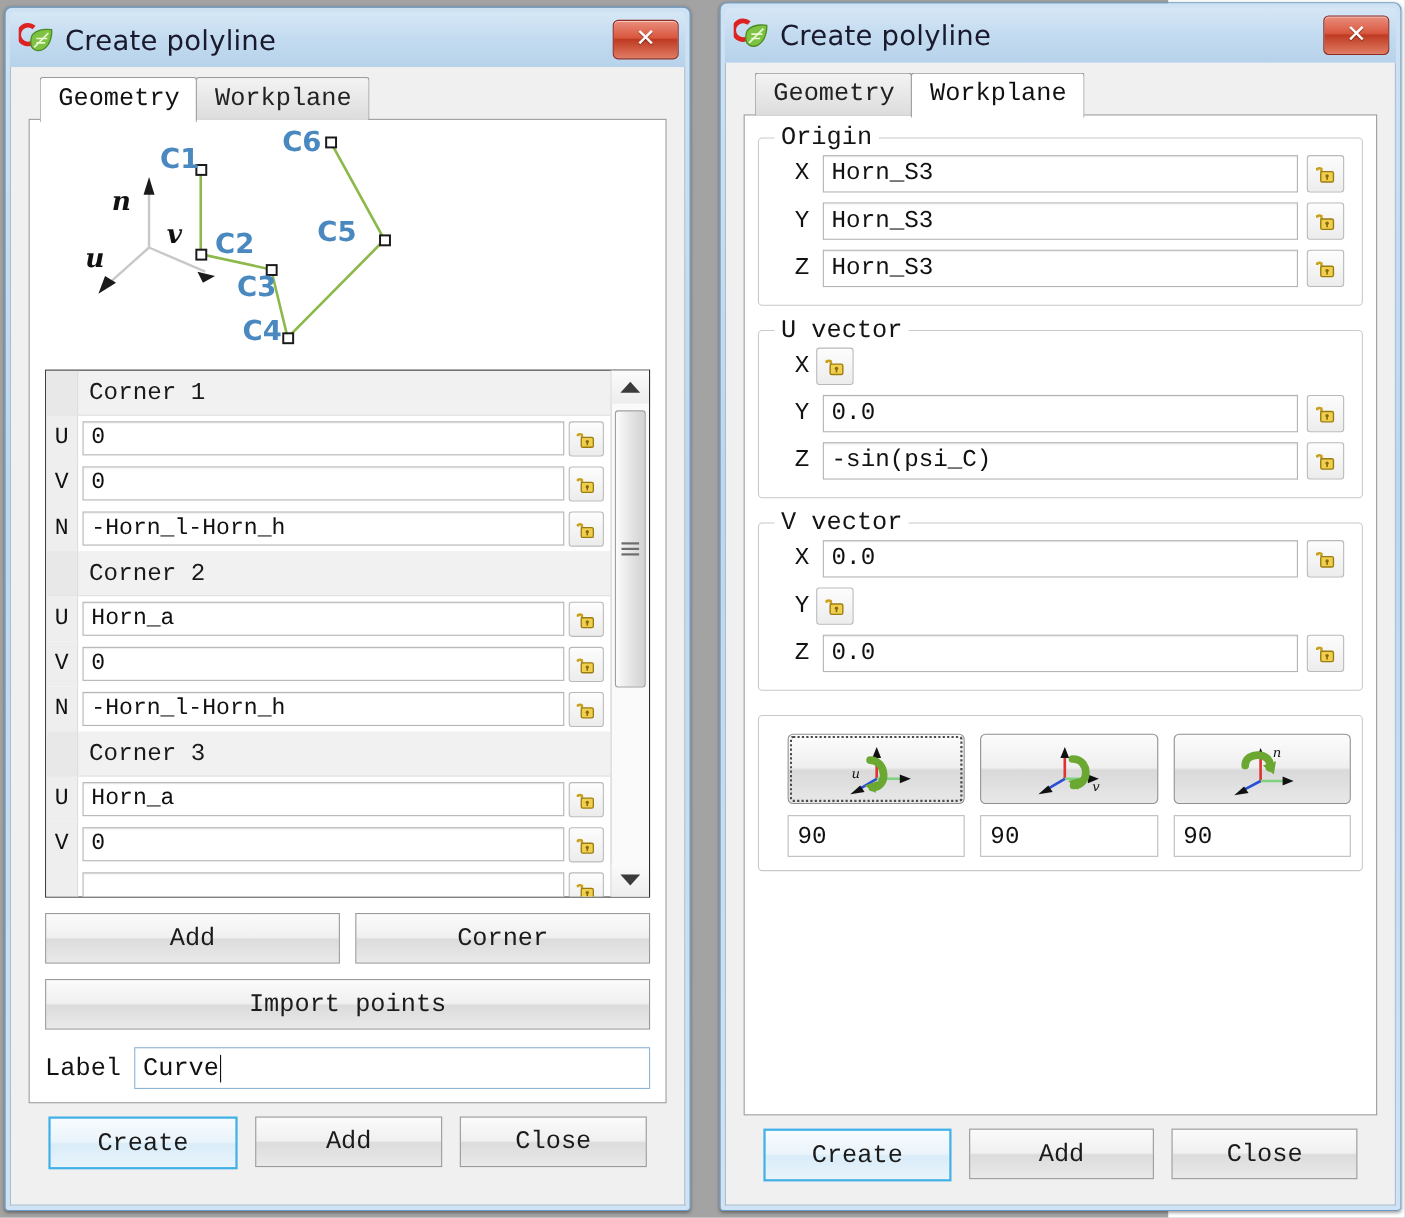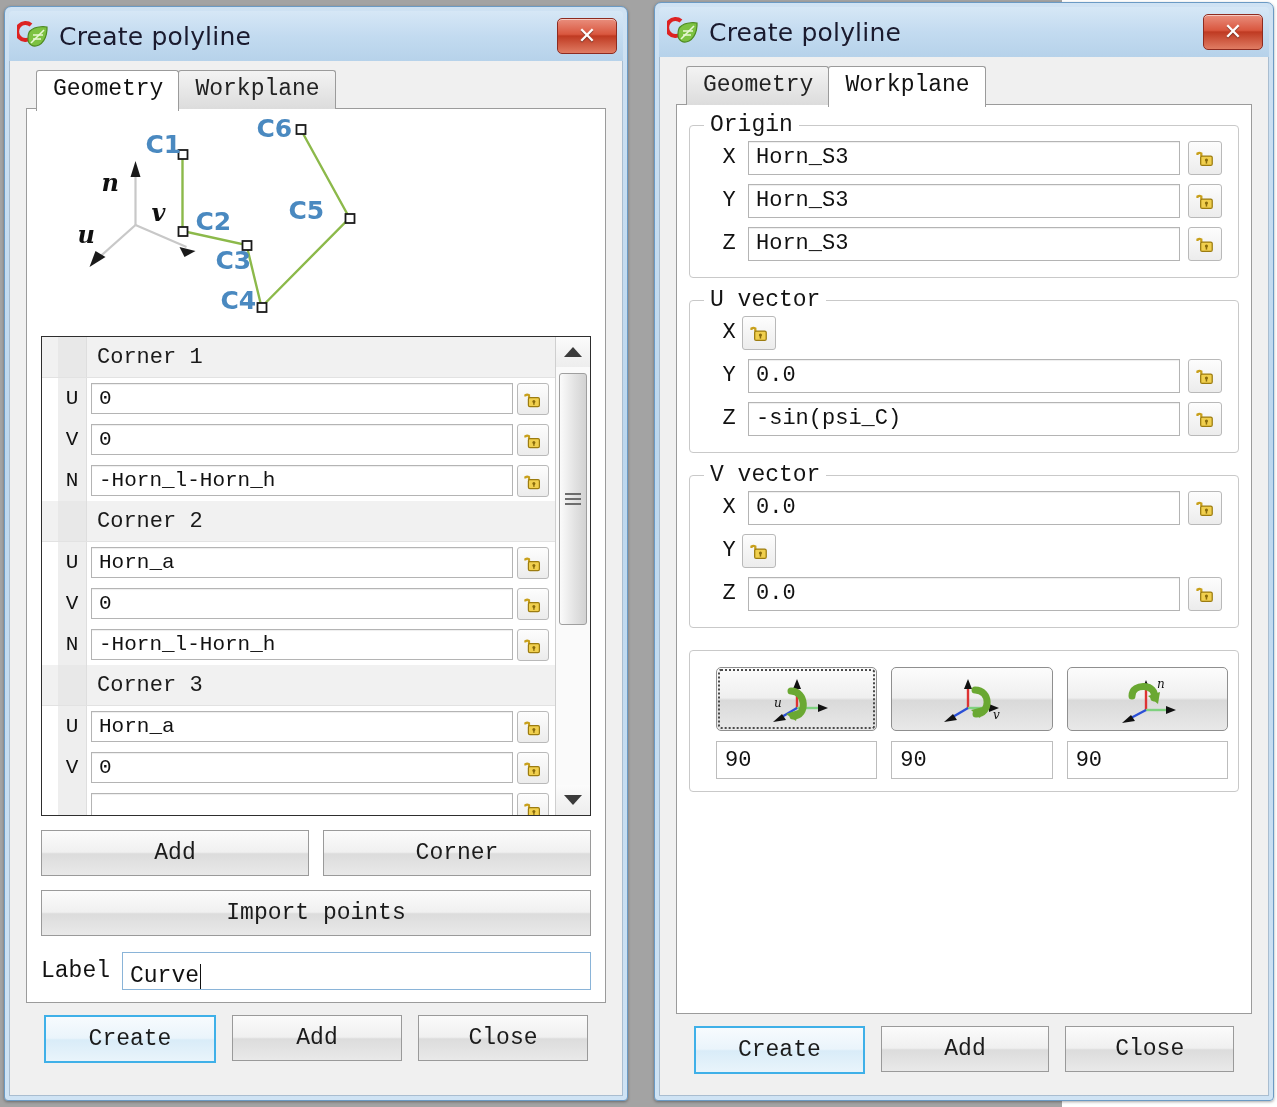--- a/index.html
+++ b/index.html
@@ -87,21 +87,21 @@
   
   .preview{height:215px;position:relative;}
 
   
   .listbox{
     border:1px solid #2e2e2e;
     height:480px;margin-top:4px;
     display:flex;background:#fff;box-sizing:border-box;
   }
   .list-scrollarea{flex:1;overflow:hidden;position:relative;}
-  .row{display:flex;align-items:center;height:41px;box-sizing:border-box;padding-left:16px;}
+  .row{display:flex;align-items:center;height:41px;box-sizing:border-box;}
   .row.header{background:#f1f1f1;border-bottom:1px solid #e2e2e2;}
   .hdr-gutter{width:28px;height:100%;background:#e8e8e8;border-right:1px solid #dedede;}
   .hdr-label{font-size:22px;padding-left:10px;color:#1a1a1a;}
   .axis-cell{
     width:28px;text-align:center;font-size:21px;color:#111;
     background:#eeeeee;border-right:1px solid #dedede;
     height:100%;line-height:41px;flex:0 0 auto;
   }
   .field{
     flex:1;height:31px;margin:0 4px;
@@ -145,21 +145,21 @@
     background:linear-gradient(180deg,#fbfbfb 0%,#f0f0f0 48%,#dcdcdc 52%,#e9e9e9 100%);
     font-size:23px;color:#1b1b1b;
     display:flex;align-items:center;justify-content:center;
     cursor:pointer;font-family:"Liberation Mono",monospace;
   }
   .btn.wide{width:100%;}
   .labelrow{display:flex;align-items:center;gap:12px;margin-top:16px;}
   .labelrow .lbl{font-size:23px;color:#121212;}
   .label-input{
     flex:1;height:38px;border:1px solid #8ab4d8;background:#fff;
-    font-size:23px;color:#111;display:flex;align-items:flex-end;padding-left:7px;
+    font-size:23px;color:#111;display:flex;align-items:center;padding-left:7px;
     box-sizing:border-box;
   }
   .caret{display:inline-block;width:1px;height:25px;background:#111;margin-left:1px;}
 
   .footer{
     display:flex;gap:16px;
     padding:12px 22px 0 22px;
   }
   .footer .btn{height:44px;}
   .btn.primary{

